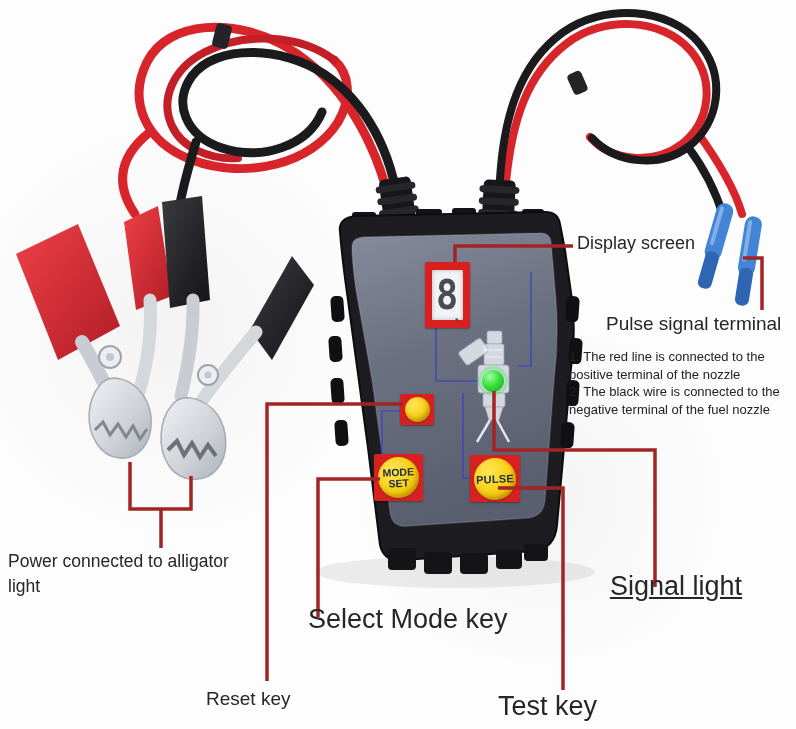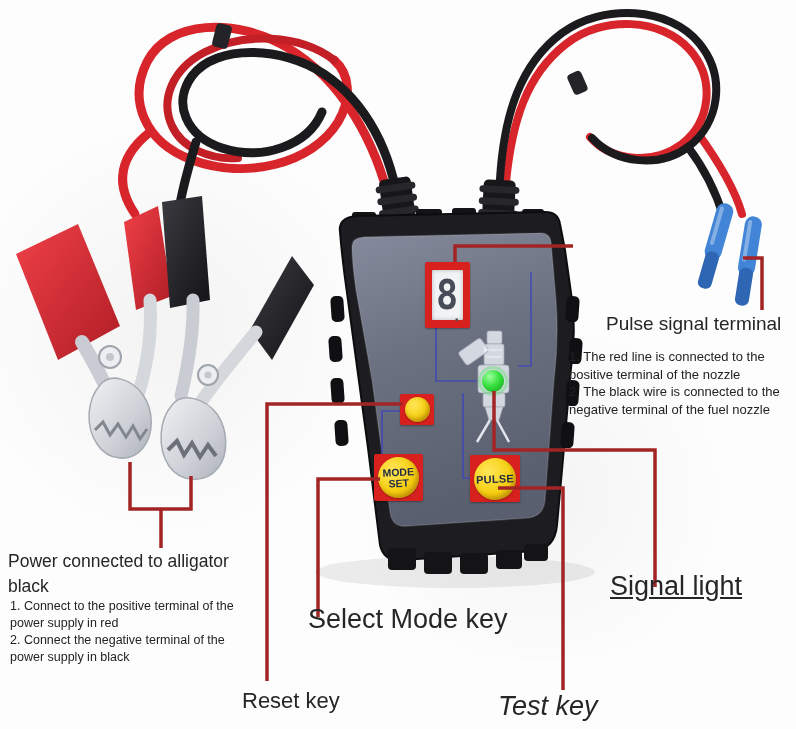--- a/index.html
+++ b/index.html
@@ -59,23 +59,23 @@
   .ce{left:381px;top:512px;font-size:17px;letter-spacing:2px;}
   .model{left:428px;top:509px;width:80px;text-align:center;font-size:12px;letter-spacing:1.5px;}
   .product{left:405px;top:525px;width:115px;text-align:center;font-size:10.5px;letter-spacing:1.6px;}
 
   
   .label{position:absolute;z-index:20;color:#262628;}
   .lbl-display{left:577px;top:233px;font-size:18px;}
   .lbl-pulse-title{left:606px;top:313px;font-size:19px;}
   .lbl-pulse-notes{left:569px;top:348px;width:232px;font-size:13px;line-height:17.5px;color:#232325;}
   .lbl-signal{left:610px;top:571px;font-size:27px;text-decoration:underline;}
-  .lbl-test{left:498px;top:691px;font-size:27px;font-style:italic;}
+  .lbl-test{left:498px;top:691px;font-size:27px;}
   .lbl-select{left:308px;top:604px;font-size:27px;}
-  .lbl-reset{left:206px;top:688px;font-size:22px;margin-left:36px;}
+  .lbl-reset{left:206px;top:688px;font-size:19px;}
   .lbl-power-title{left:8px;top:549px;width:252px;font-size:17.5px;line-height:25px;}
   .lbl-power-notes{left:10px;top:598px;width:240px;font-size:12.5px;line-height:17px;color:#232325;}
 </style>
 </head>
 <body>
 
 <div class="stage">
   <div class="bgblob blob1"></div>
   <div class="bgblob blob2"></div>
 
@@ -279,30 +279,27 @@
   <svg class="lines" width="796" height="729" viewBox="0 0 796 729" fill="none" style="stroke:var(--annotation-red);" stroke-width="3.5">
     <path d="M 455 262 L 455 246 L 573 246"></path>
     <path d="M 743 258 L 762 258 L 762 310"></path>
     <path d="M 494 391 L 494 450 L 655 450 L 655 587"></path>
     <path d="M 498 488 L 563 488 L 563 690"></path>
     <path d="M 380 479 L 318 479 L 318 617"></path>
     <path d="M 403 404 L 267 404 L 267 681"></path>
     <path d="M 130 462 L 130 509 L 191 509 L 191 476 M 161 509 L 161 548"></path>
   </svg>
 
+  <div class="label lbl-display">Display screen</div>
 
   <div class="label lbl-pulse-title">Pulse signal terminal</div>
   <div class="label lbl-pulse-notes">
     <div>1. The red line is connected to the positive terminal of the nozzle</div>
     <div>2. The black wire is connected to the negative terminal of the fuel nozzle</div>
   </div>
 
   <div class="label lbl-signal">Signal light</div>
   <div class="label lbl-test">Test key</div>
   <div class="label lbl-select">Select Mode key</div>
   <div class="label lbl-reset">Reset key</div>
 
-  <div class="label lbl-power-title">Power connected to alligator black</div>
-  <div class="label lbl-power-notes">
-    <div>1. Connect to the positive terminal of the power supply in red</div>
-    <div>2. Connect the negative terminal of the power supply in black</div>
-  </div>
+  <div class="label lbl-power-title">Power connected to alligator light</div>
 </div>
 
 </body></html>

